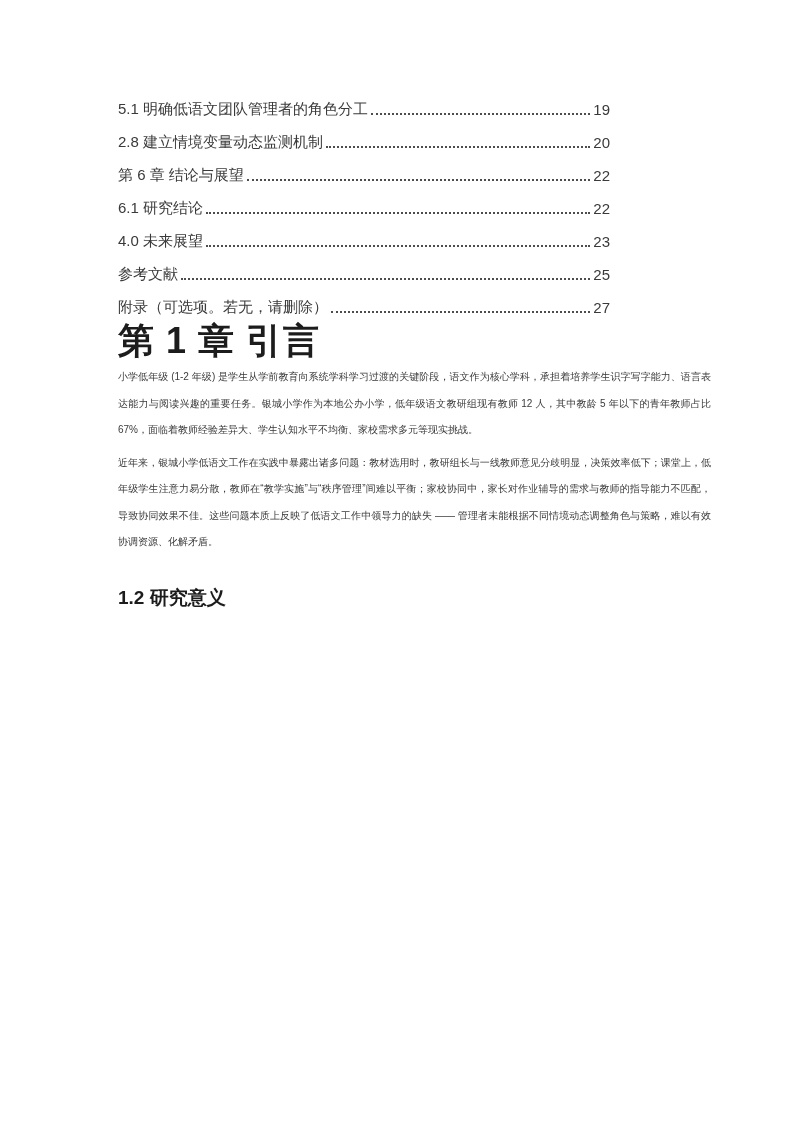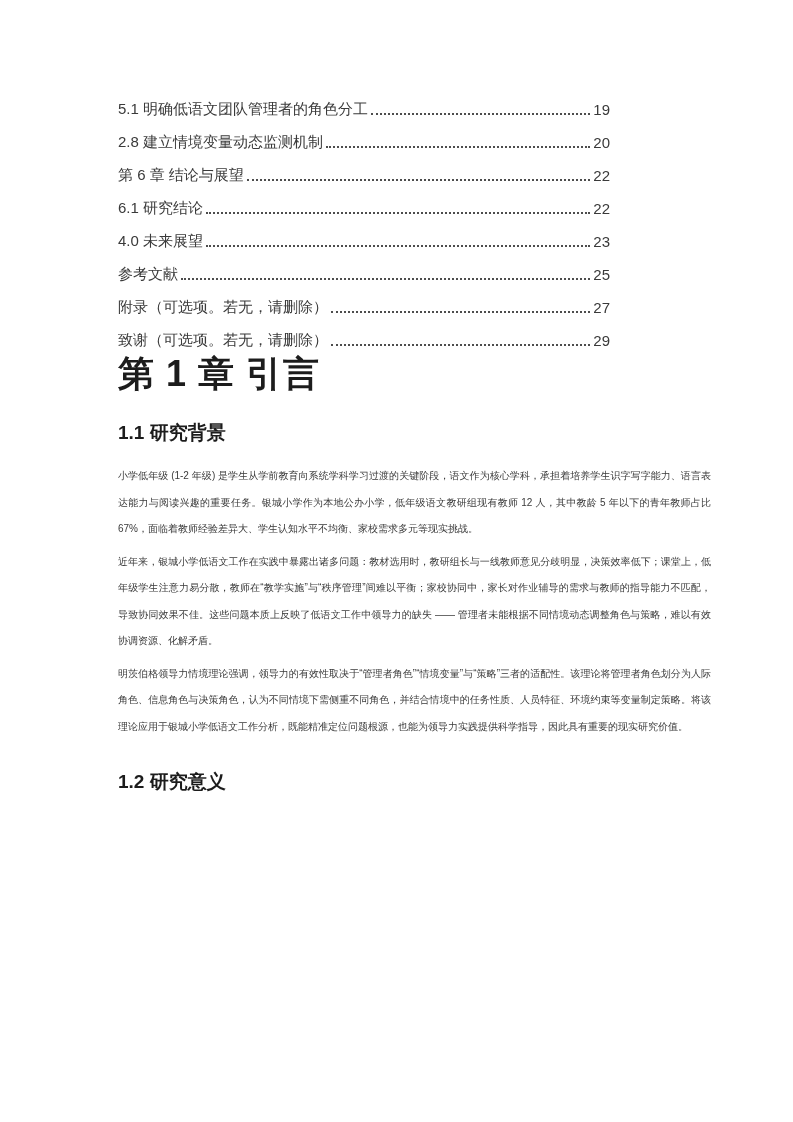--- a/index.html
+++ b/index.html
@@ -105,32 +105,25 @@
         <span class="toc-leader"></span>
         <span class="toc-page">25</span>
       </div>
 
       <div class="toc-row">
         <span class="toc-label">附录（可选项。若无，请删除）</span>
         <span class="toc-leader"></span>
         <span class="toc-page">27</span>
       </div>
 
-      <div class="toc-row">
-        <span class="toc-label">致谢（可选项。若无，请删除）</span>
-        <span class="toc-leader"></span>
-        <span class="toc-page">29</span>
-      </div>
 
     </div>
 
     <h1 class="chapter-title">第 1 章 引言</h1>
 
-    <h2 class="section-heading">1.1 研究背景</h2>
 
     <p class="para">小学低年级 (1-2 年级) 是学生从学前教育向系统学科学习过渡的关键阶段，语文作为核心学科，承担着培养学生识字写字能力、语言表达能力与阅读兴趣的重要任务。银城小学作为本地公办小学，低年级语文教研组现有教师 12 人，其中教龄 5 年以下的青年教师占比 67%，面临着教师经验差异大、学生认知水平不均衡、家校需求多元等现实挑战。</p>
     <p class="para">近年来，银城小学低语文工作在实践中暴露出诸多问题：教材选用时，教研组长与一线教师意见分歧明显，决策效率低下；课堂上，低年级学生注意力易分散，教师在“教学实施”与“秩序管理”间难以平衡；家校协同中，家长对作业辅导的需求与教师的指导能力不匹配，导致协同效果不佳。这些问题本质上反映了低语文工作中领导力的缺失 —— 管理者未能根据不同情境动态调整角色与策略，难以有效协调资源、化解矛盾。</p>
-    <p class="para">明茨伯格领导力情境理论强调，领导力的有效性取决于“管理者角色”“情境变量”与“策略”三者的适配性。该理论将管理者角色划分为人际角色、信息角色与决策角色，认为不同情境下需侧重不同角色，并结合情境中的任务性质、人员特征、环境约束等变量制定策略。将该理论应用于银城小学低语文工作分析，既能精准定位问题根源，也能为领导力实践提供科学指导，因此具有重要的现实研究价值。</p>
 
     <h2 class="section-heading">1.2 研究意义</h2>
 
   </div>
 </div>
 
 </body></html>

